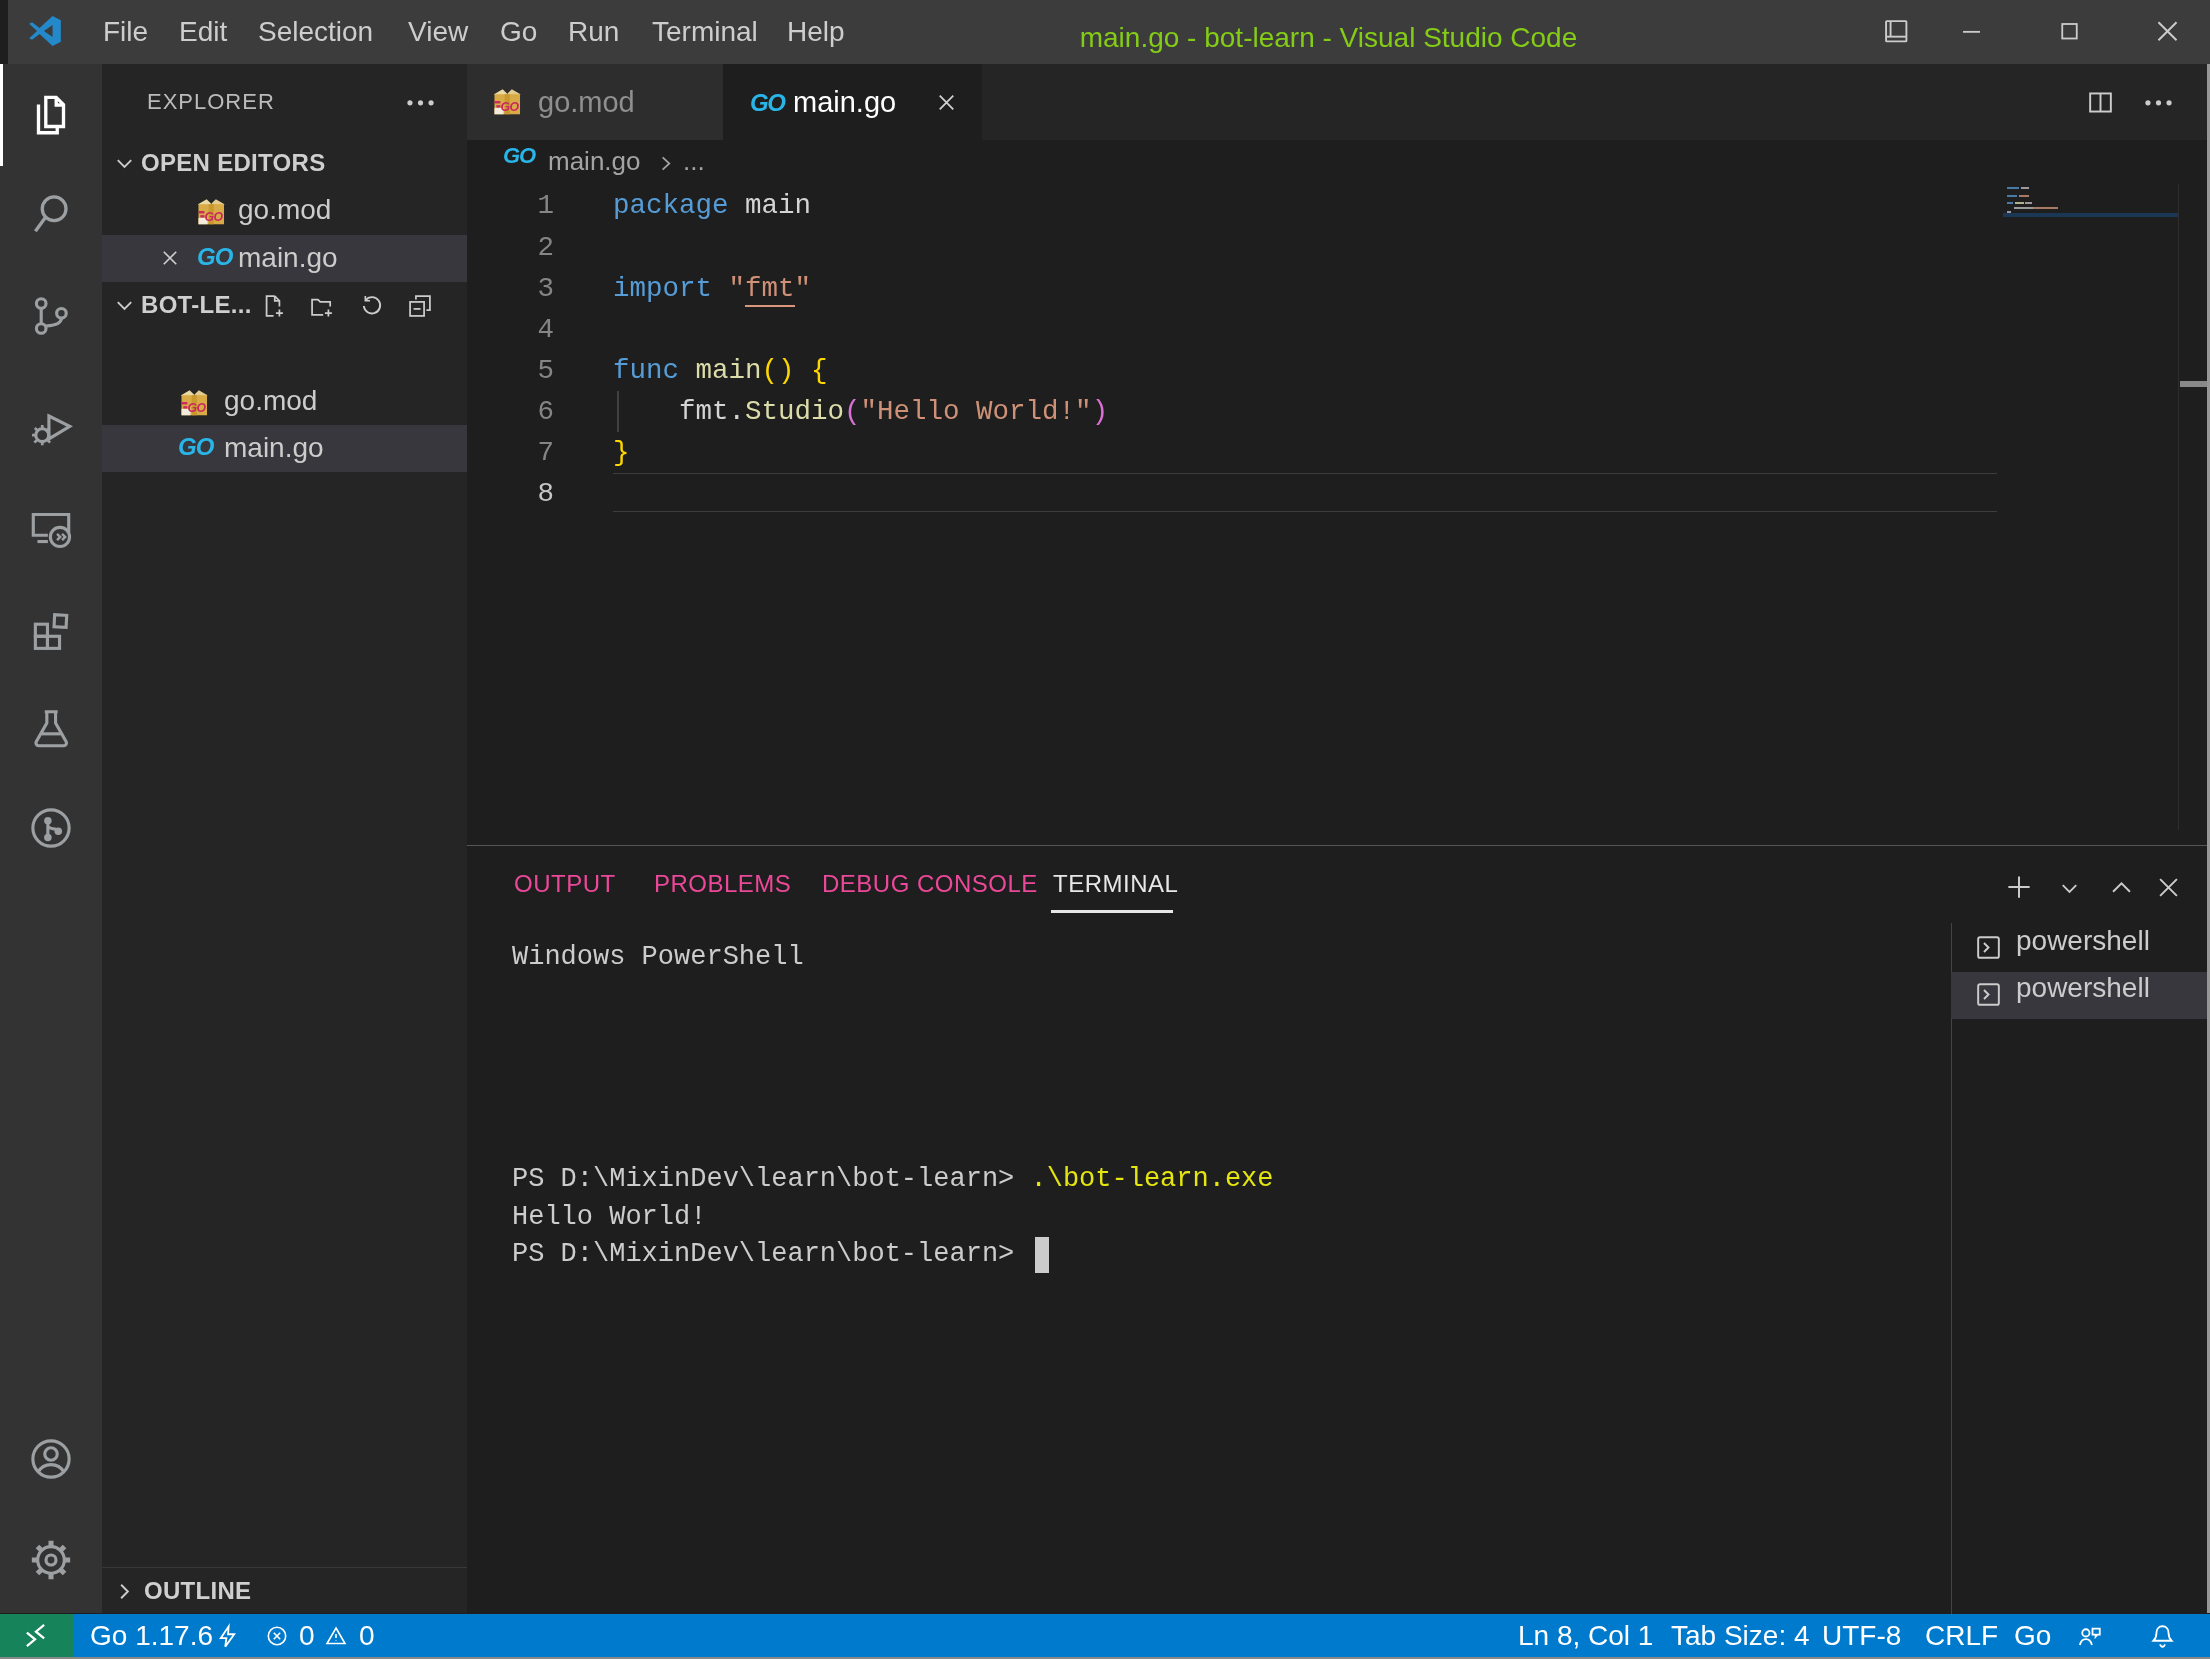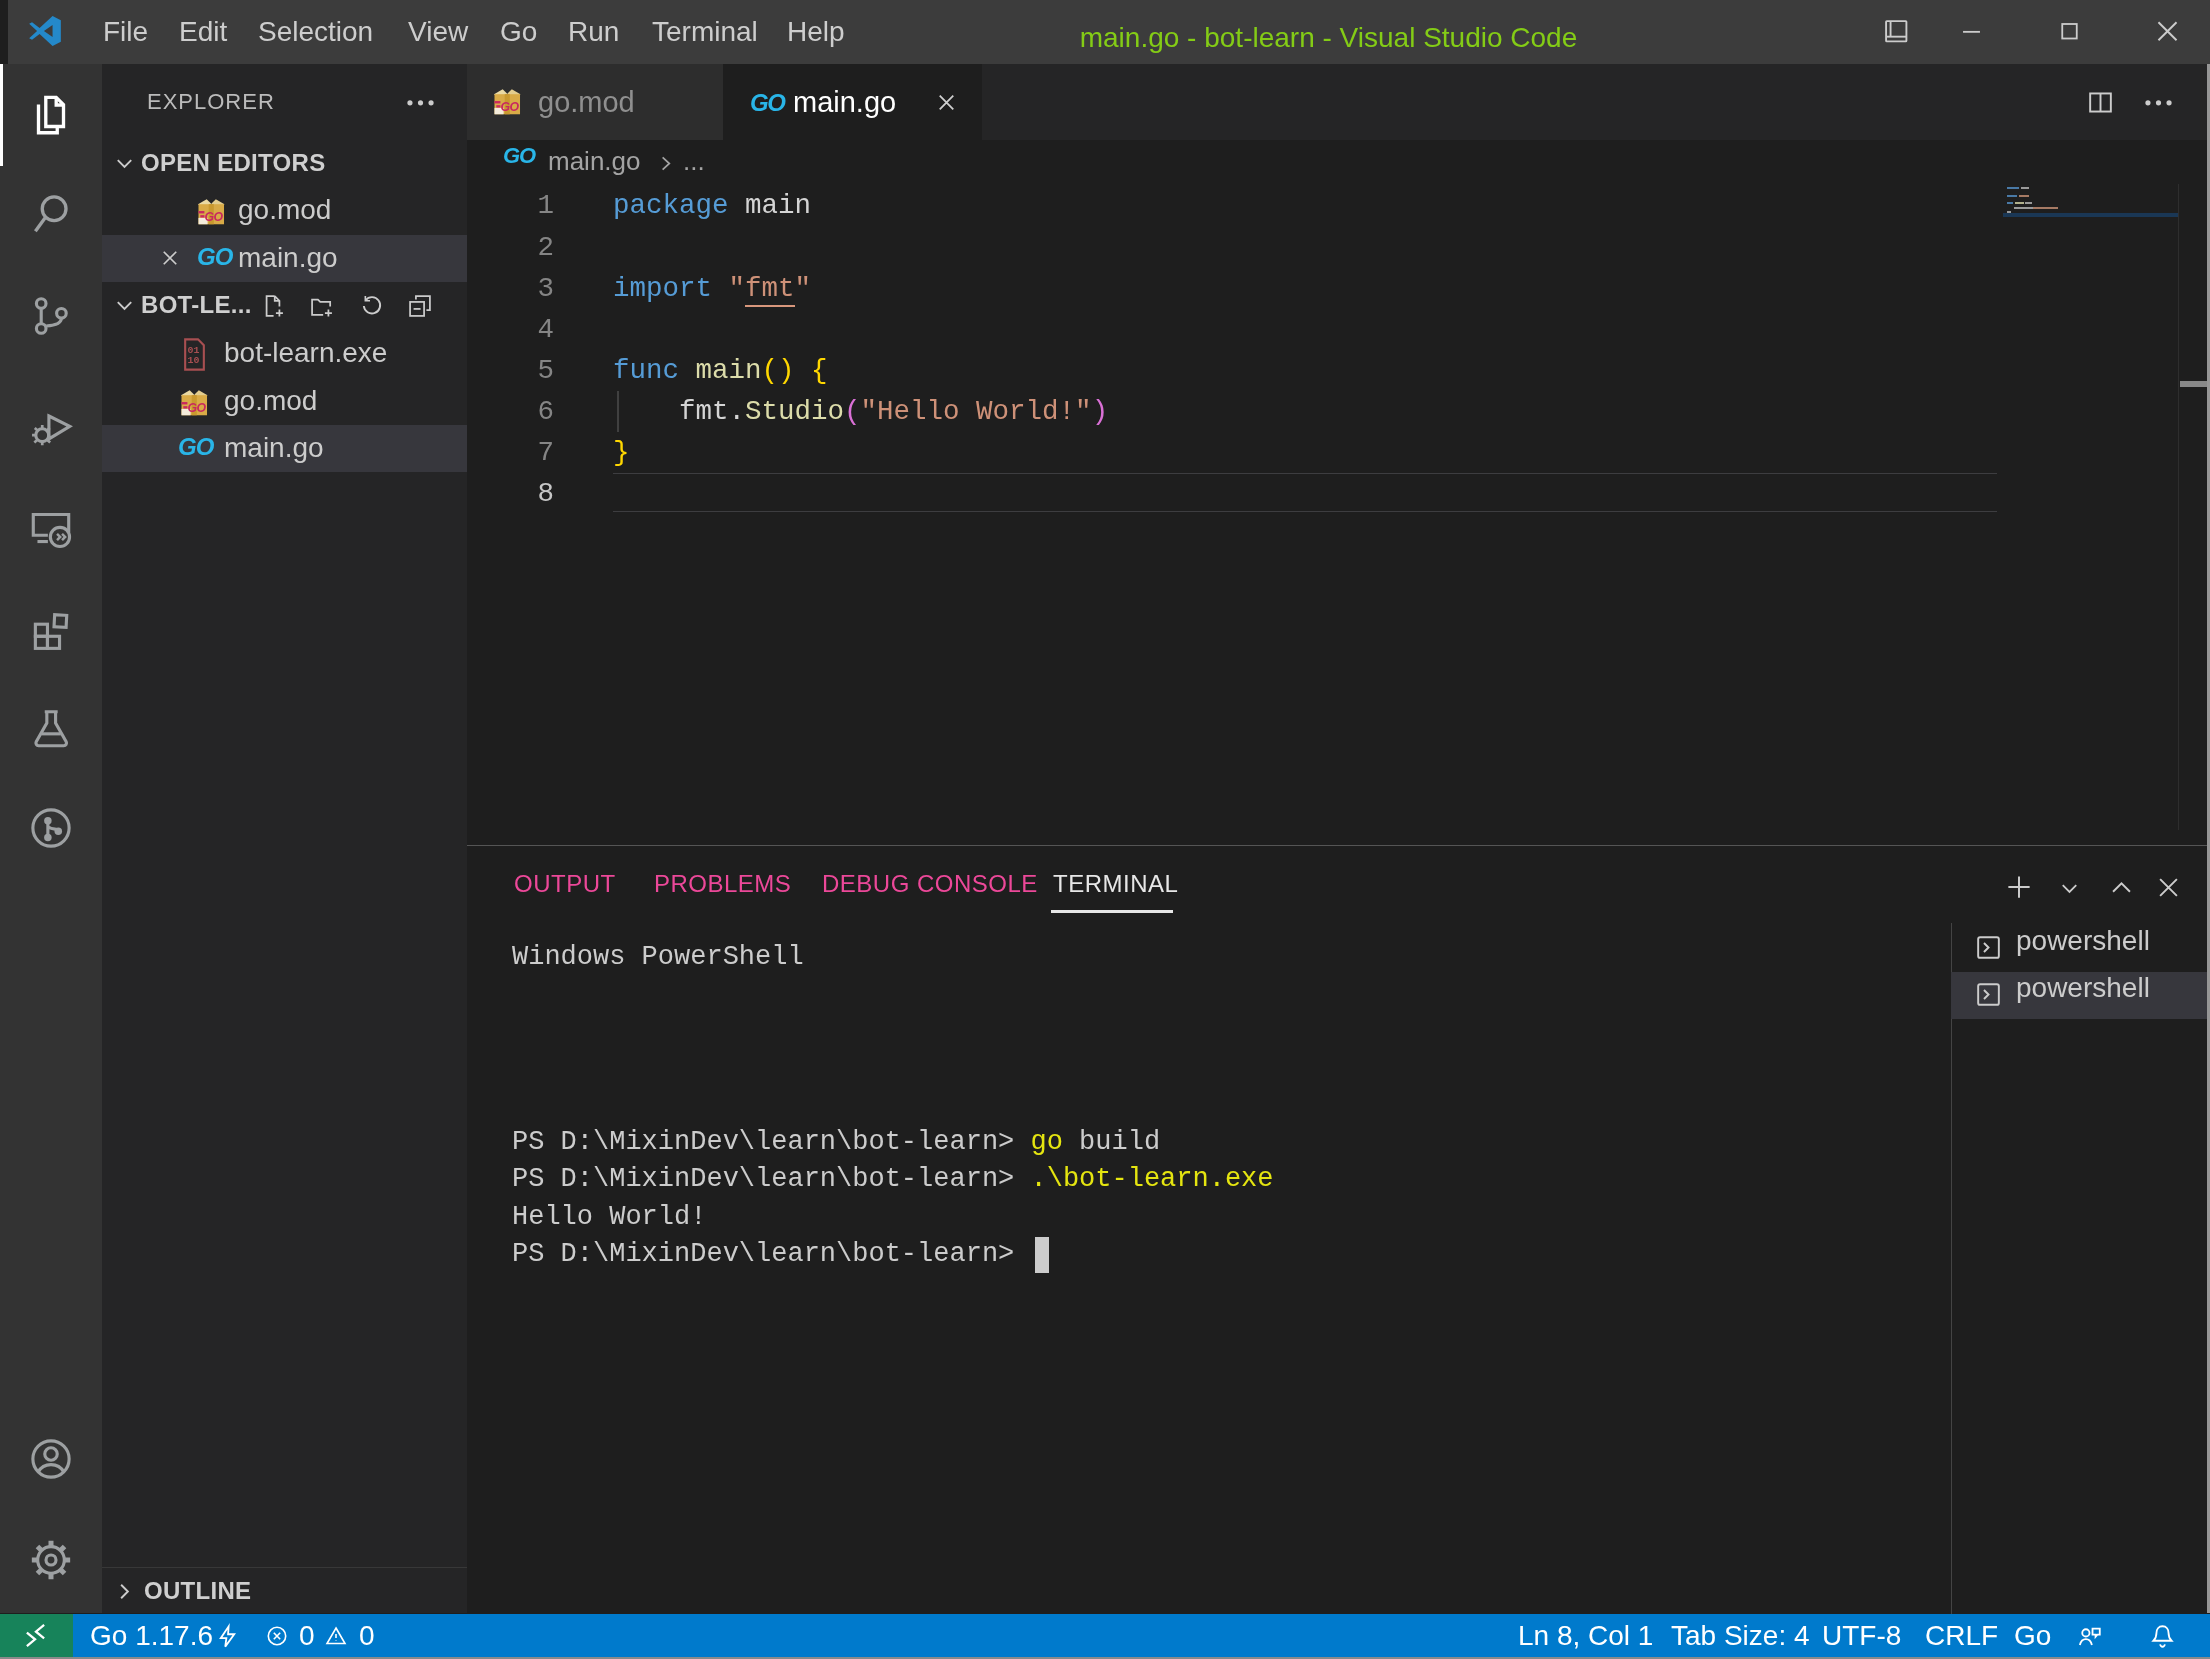--- a/index.html
+++ b/index.html
@@ -211,28 +211,20 @@
         <path d="M6.5 7 a7 7 0 1 1 -1.5 5"></path>
         <path d="M6.3 3.5 v4 h4" stroke-width="1.4"></path>
       </svg>
     <svg class="abs" style="left:304px;top:9.6px;width:28px;height:28px;color:#cccccc" viewBox="0 0 24 24" fill="none" stroke="currentColor" stroke-width="1.5">
         <path d="M8.5 6.5 v-3 h12 v12 h-3"></path>
         <rect x="3.5" y="8.5" width="12" height="12"></rect>
         <path d="M6.5 14.5 h6"></path>
       </svg>
   </div>
 
-  <div class="srow" style="top:266px;height:48px;">
-    <svg class="abs" style="left:78px;top:6.7px" width="29" height="35" viewBox="0 0 24 30" fill="none" stroke="#a84f51" stroke-width="1.8">
-      <path d="M4 2 h11 l5 5 v21 h-16 z"></path>
-      <text x="6" y="13.5" font-family="Liberation Mono" font-size="8.5" fill="#a84f51" stroke="none" font-weight="bold">01</text>
-      <text x="6" y="22.5" font-family="Liberation Mono" font-size="8.5" fill="#a84f51" stroke="none" font-weight="bold">10</text>
-    </svg>
-    <div class="fname" style="left:122px">bot-learn.exe</div>
-  </div>
 
   <div class="srow" style="top:314px;height:48px;">
     <svg class="abs" style="left:76px;top:8.6px" width="32.5" height="31" viewBox="0 0 34 34">
         <use href="#gomodbox"></use>
       </svg>
     <div class="fname" style="left:122px">go.mod</div>
   </div>
 
   <div class="srow sel" style="top:361px;height:47px;">
     <div class="abs" style="left:76px;top:7.6px;font-weight:bold;font-style:italic;font-size:24px;color:#29b5e8;letter-spacing:-1px;">GO</div>
@@ -338,21 +330,20 @@
       <path d="M6 9 l6 6 6-6"></path>
     </svg>
   <svg class="abs" style="left:1640px;top:27px" width="29" height="29" viewBox="0 0 24 24" stroke="#cccccc" stroke-width="1.6" fill="none">
       <path d="M5 15.5 l7-7 7 7"></path>
     </svg>
   <svg class="abs" style="left:1686px;top:26px" width="31" height="31" viewBox="0 0 24 24" stroke="#cccccc" stroke-width="1.5" fill="none">
       <path d="M5.5 5.5 l13 13 M18.5 5.5 l-13 13"></path>
     </svg>
 
   <div class="term" style="left:45px;top:93px;">Windows PowerShell</div>
-  <div class="term" style="left:45px;top:278px;">PS D:\MixinDev\learn\bot-learn&gt; <span class="tyel">go</span> build</div>
   <div class="term" style="left:45px;top:315px;">PS D:\MixinDev\learn\bot-learn&gt; <span class="tyel">.\bot-learn.exe</span></div>
   <div class="term" style="left:45px;top:353px;">Hello World!</div>
   <div class="term" style="left:45px;top:390px;">PS D:\MixinDev\learn\bot-learn&gt;</div>
   <div class="abs" style="left:568px;top:391px;width:14.3px;height:36px;background:#cccccc;"></div>
 
   <div class="abs" style="left:1484px;top:77px;width:1px;height:691px;background:#444444;"></div>
   <div class="abs" style="left:1484px;top:126px;width:259px;height:47px;background:#37373d;"></div>
   <svg class="abs" style="left:1506px;top:86px" width="31" height="31" viewBox="0 0 24 24" fill="none" stroke="#cccccc" stroke-width="1.5">
       <rect x="4" y="4" width="16" height="16" rx="1.5"></rect>
       <path d="M8.5 8.5 l3.5 3.5 -3.5 3.5"></path>

